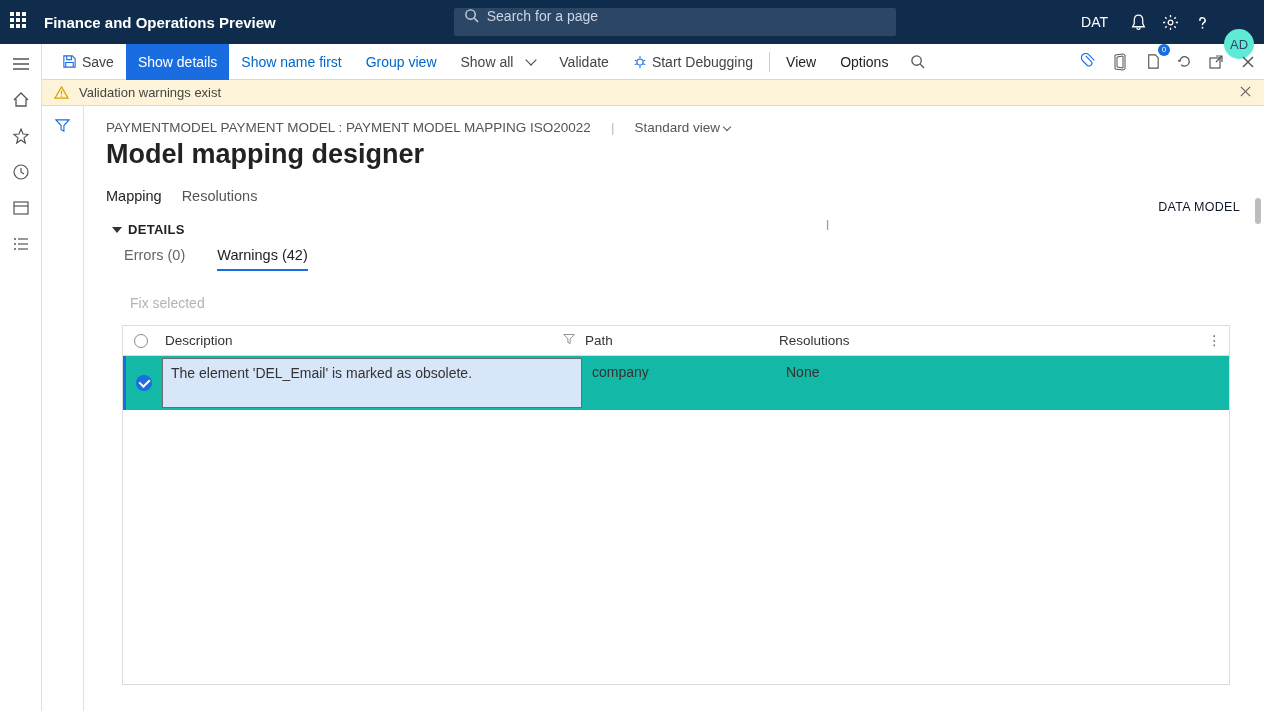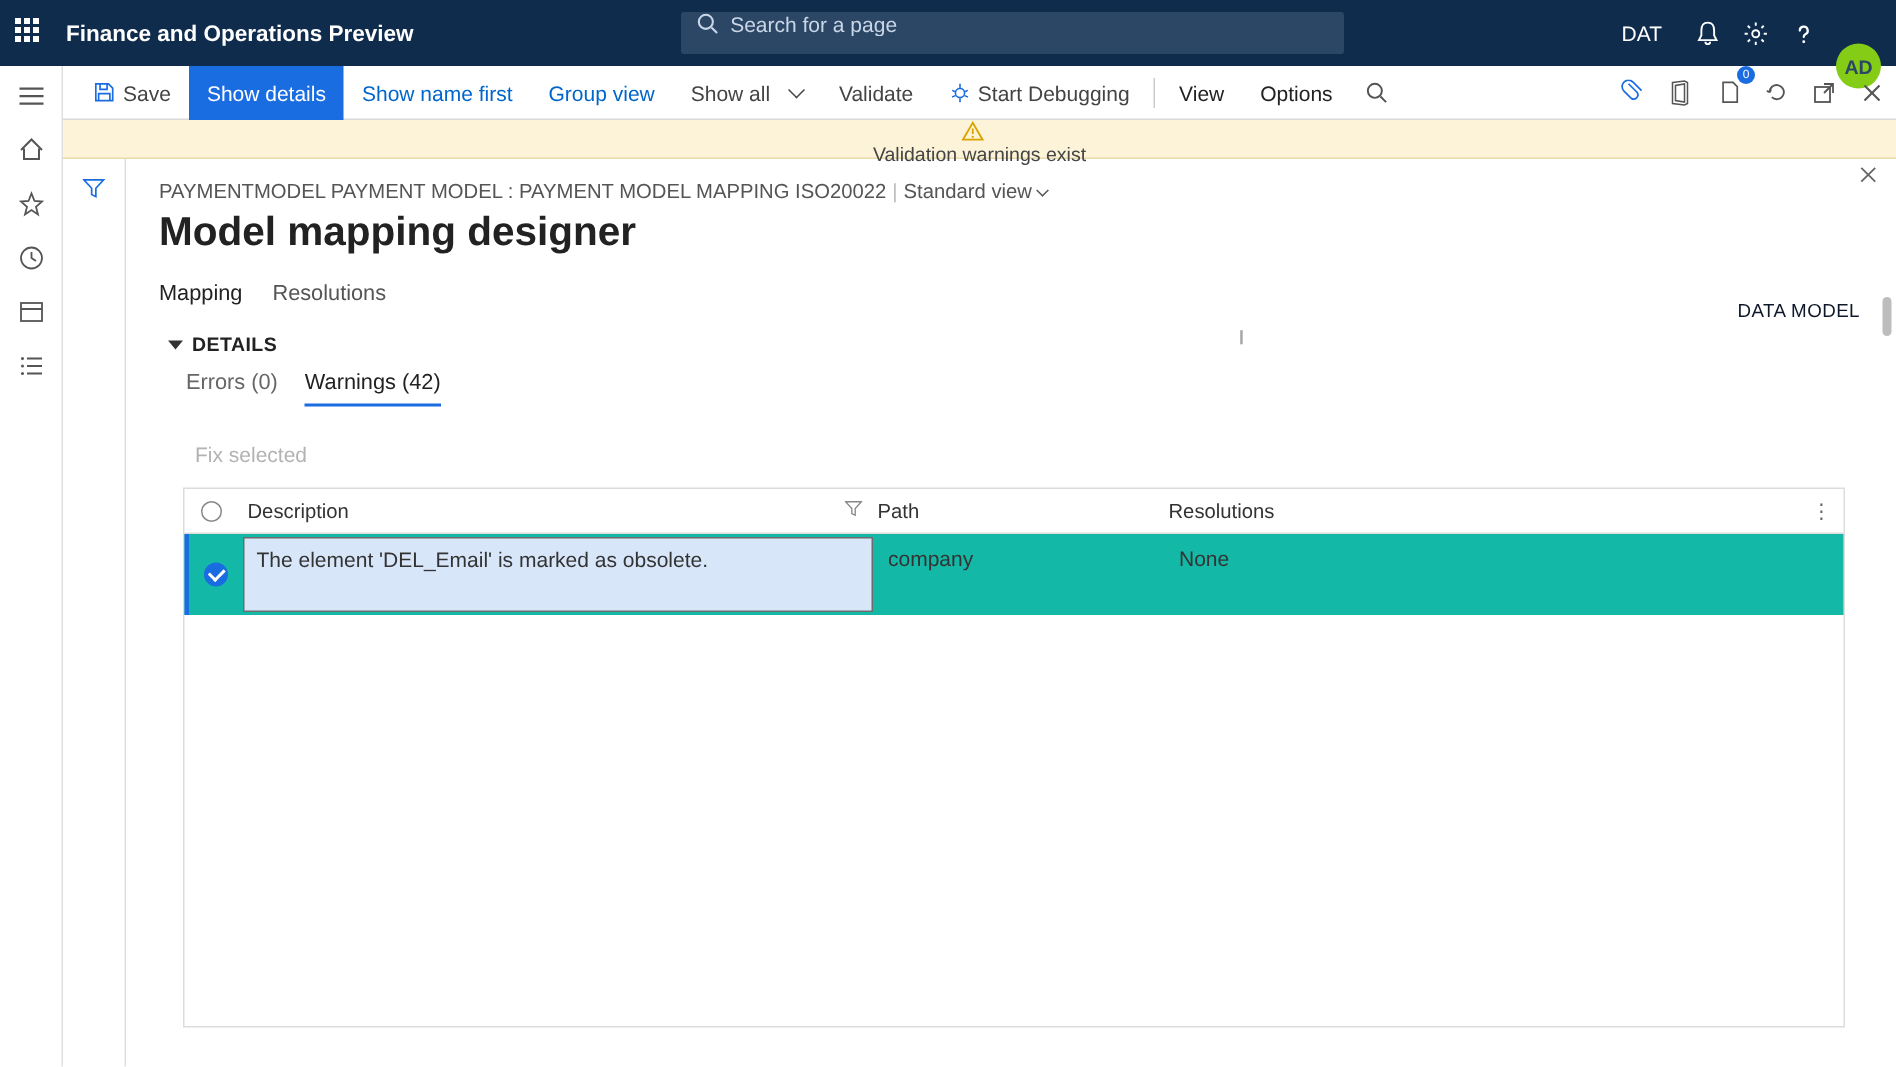--- a/index.html
+++ b/index.html
@@ -11,68 +11,68 @@
     .waffle span { background: #fff; width: 4px; height: 4px; }
     .app-title { font-size: 15px; font-weight: 600; flex-shrink: 0; }
     .topbar-spacer1 { flex: 0 0 auto; width: 178px; }
     .search-box { width: 442px; height: 28px; background: #2c4766; border-radius: 2px; display: flex; align-items: flex-start; padding: 0 10px; }
     .search-box svg { flex-shrink: 0; }
     .search-input { background: transparent; border: none; outline: none; color: #c9d6e6; font-size: 14px; margin-left: 8px; width: 100%; }
     .search-input::placeholder { color: #c9d6e6; }
     .topbar-spacer2 { flex: 1; }
     .company-code { font-size: 14px; margin-right: 14px; }
     .top-icon { width: 28px; height: 28px; display: flex; align-items: center; justify-content: center; cursor: pointer; margin: 0 2px; }
-    .avatar { width: 30px; height: 30px; border-radius: 50%; background: #84cc16; color: #2c4766; font-size: 13px; font-weight: 700; display: flex; align-items: center; justify-content: center; margin-left: 6px; cursor: pointer; margin-top: 44px; }
+    .avatar { width: 30px; height: 30px; border-radius: 50%; background: #5eead4; color: #2c4766; font-size: 13px; font-weight: 400; display: flex; align-items: center; justify-content: center; margin-left: 6px; cursor: pointer; margin-top: 44px; }
 
     
     .leftrail { position: absolute; top: 44px; left: 0; width: 42px; bottom: 0; border-right: 1px solid #e0e0e0; background: #fff; display: flex; flex-direction: column; align-items: center; padding-top: 10px; gap: 16px; }
     .rail-icon { width: 20px; height: 20px; display: flex; align-items: center; justify-content: center; cursor: pointer; color: #555; }
 
     
     .cmdbar { position: absolute; top: 44px; left: 42px; right: 0; height: 36px; border-bottom: 1px solid #d9d9d9; display: flex; align-items: center; padding-left: 8px; font-size: 14px; }
     .cmd-btn { height: 36px; display: flex; align-items: center; padding: 0 12px; cursor: pointer; gap: 5px; color: #444; }
     .cmd-btn.blue { color: #0066cc; }
     .cmd-btn.active { background: #1a6de1; color: #fff; }
     .cmd-btn.plain { color: #222; }
     .cmd-sep-filter { margin-left: 2px; color: #1a6de1; display:flex; align-items:center; height:36px; padding:0 8px; cursor:pointer;}
     .cmd-divider { width: 1px; height: 20px; background: #ccc; margin: 0 4px; }
     .cmdbar-spacer { flex: 1; }
     .cmd-right-icon { width: 30px; height: 30px; display: flex; align-items: center; justify-content: center; cursor: pointer; color: #555; margin: 0 1px; }
     .badge-icon { position: relative; }
     .badge-icon .dot { position: absolute; top: -3px; right: -3px; width: 12px; height: 12px; background: #1a6de1; border-radius: 50%; font-size: 8px; color: #fff; display:flex; align-items:center; justify-content:center; }
 
     
-    .warnbar { position: absolute; top: 80px; left: 42px; right: 0; height: 26px; background: #fdf3d8; border-bottom: 1px solid #e8dca8; display: flex; align-items: center; padding: 0 12px; font-size: 13px; color: #444; flex-direction: column; }
+    .warnbar { position: absolute; top: 80px; left: 42px; right: 0; height: 26px; background: #fdf3d8; border-bottom: 1px solid #e8dca8; display: flex; align-items: center; padding: 0 12px; font-size: 13px; color: #444; }
     .warnbar .tri { margin-right: 10px; display:flex; align-items:center; }
     .warnbar .close { margin-left: auto; cursor: pointer; }
 
     
     .content { position: absolute; top: 106px; left: 42px; right: 0; bottom: 0; display: flex; }
     .content-left-filter { width: 42px; border-right: 1px solid #e0e0e0; padding-top: 12px; display:flex; justify-content:center; }
     .content-main { flex: 1; padding: 14px 20px 0 22px; position: relative; overflow: hidden; }
 
-    .breadcrumb-row { display: flex; align-items: center; gap: 4px; font-size: 13.5px; color: #555; margin-bottom: 4px; }
+    .breadcrumb-row { display: flex; align-items: center; gap: 20px; font-size: 13.5px; color: #555; margin-bottom: 4px; }
     .breadcrumb-row .sep { color: #bbb; }
     .stdview { display: flex; align-items: center; gap: 4px; cursor: pointer; }
     .page-title { font-size: 27px; font-weight: 600; color: #222; margin-bottom: 18px; }
 
     .tabs { display: flex; gap: 20px; font-size: 14.5px; margin-bottom: 14px; }
     .tab { cursor: pointer; color: #555; padding-bottom: 4px; }
     .tab.active { color: #222; }
 
     
     .right-panel { position: absolute; right: 24px; top: 94px; font-size: 12.5px; font-weight: 400; color: #0f172a; letter-spacing: .3px; }
     .right-scroll-handle { position:absolute; right: 3px; top: 92px; width: 6px; height: 26px; background:#bdbdbd; border-radius:3px; }
     .pane-grip { position: absolute; right: 432px; top: 108px; width: 6px; height: 10px; cursor: col-resize; color:#999;}
     .pane-grip::before { content:"||"; font-size:10px; letter-spacing:-2px; }
 
     
     .details-block { margin-left: 6px; }
     .details-hdr { display: flex; align-items: center; gap: 6px; font-size: 13px; font-weight: 700; letter-spacing: .3px; color: #222; cursor: pointer; margin-bottom: 10px; }
-    .subtabs { display: flex; gap: 18px; font-size: 14.5px; margin-left: 12px; margin-bottom: 16px; }
+    .subtabs { display: flex; gap: 32px; font-size: 14.5px; margin-left: 12px; margin-bottom: 16px; }
     .subtab { cursor: pointer; color: #666; padding-bottom: 6px; }
     .subtab.active { color: #222; border-bottom: 2.5px solid #1a6de1; }
 
     .fix-selected { margin-left: 18px; font-size: 14px; color: #b3b3b3; padding: 8px 0 14px; }
 
     
     .grid { margin-left: 10px; border: 1px solid #dcdcdc; border-top: 1px solid #dcdcdc; width: 1108px; height: 360px; position: relative; }
     .grid-header { height: 30px; border-bottom: 1px solid #dcdcdc; display: flex; align-items: center; font-size: 13.5px; color: #333; position: relative; }
     .col-check { width: 36px; display:flex; align-items:center; justify-content:center; }
     .col-desc { width: 420px; padding-left: 6px; }

